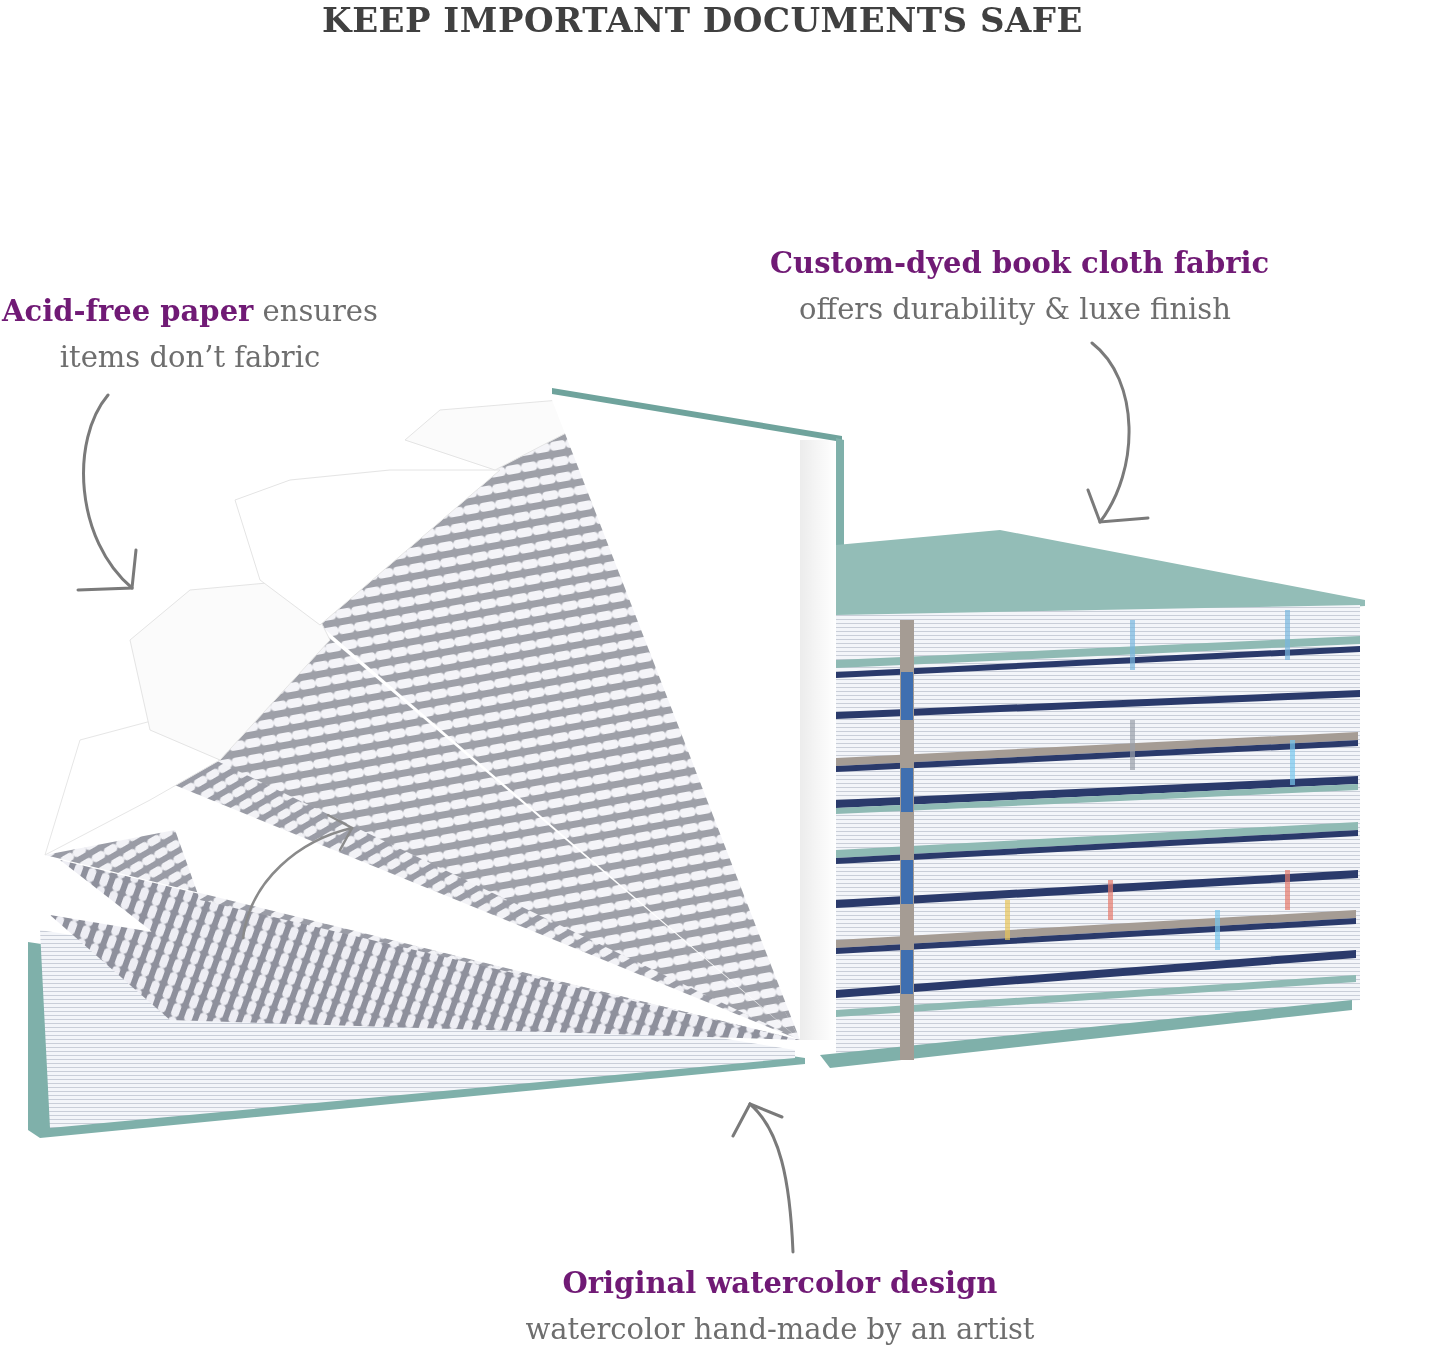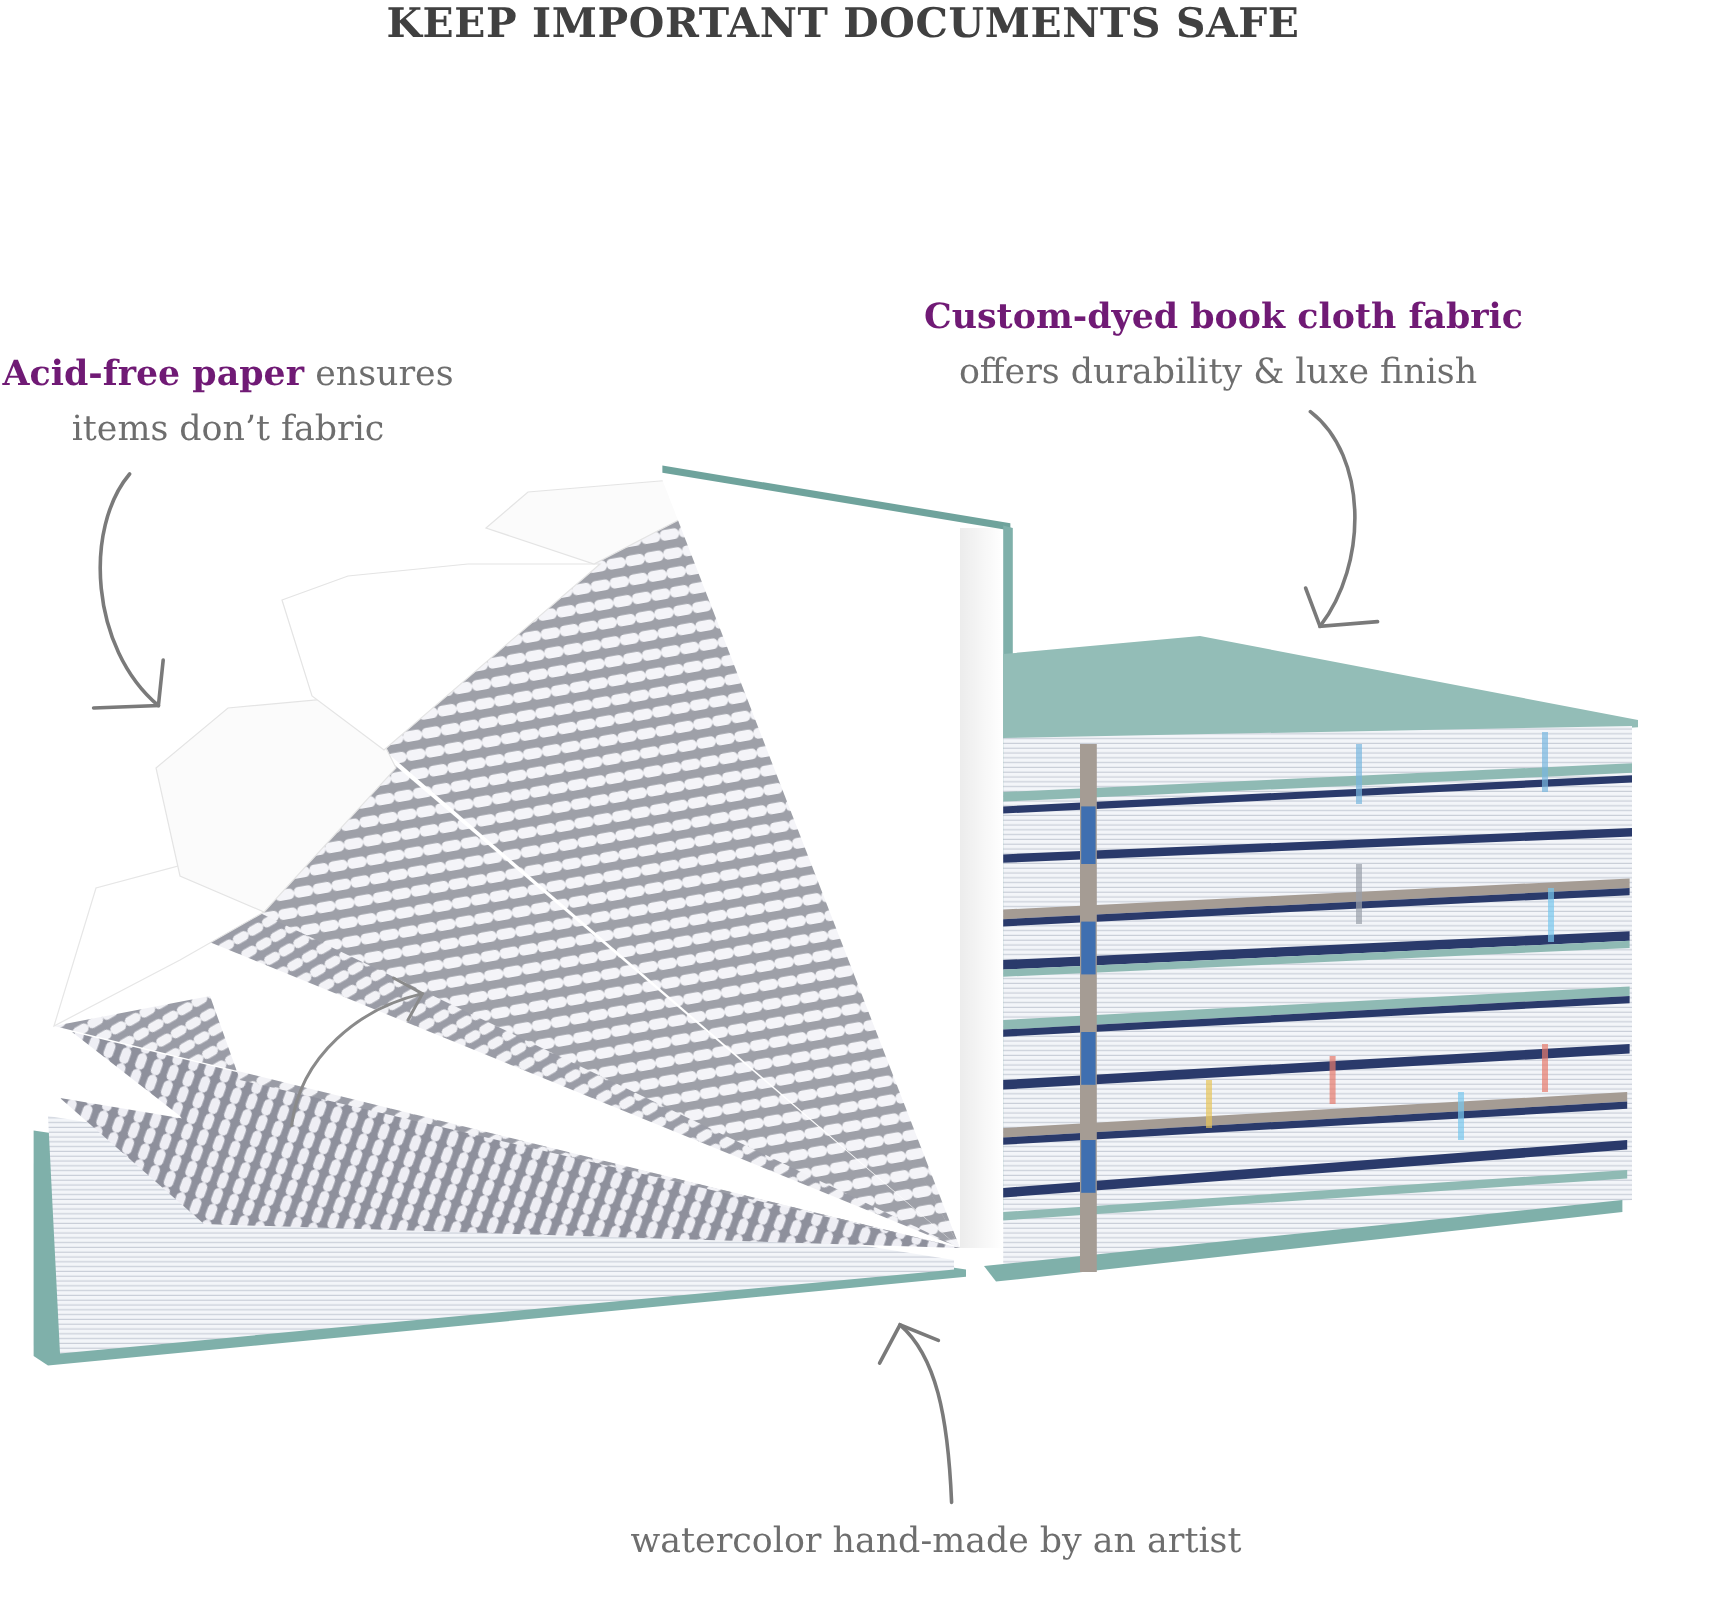--- a/index.html
+++ b/index.html
@@ -130,14 +130,15 @@
   </div>
   <div class="line">items don’t fabric</div>
 </div>
 
 <div class="callout" id="c2">
   <div class="line bold">Custom-dyed book cloth fabric</div>
   <div class="line">offers durability &amp; luxe finish</div>
 </div>
 
 <div class="callout" id="c3">
+  <div class="line bold">Original watercolor design</div>
   <div class="line">watercolor hand-made by an artist</div>
 </div>
 
 </body></html>

